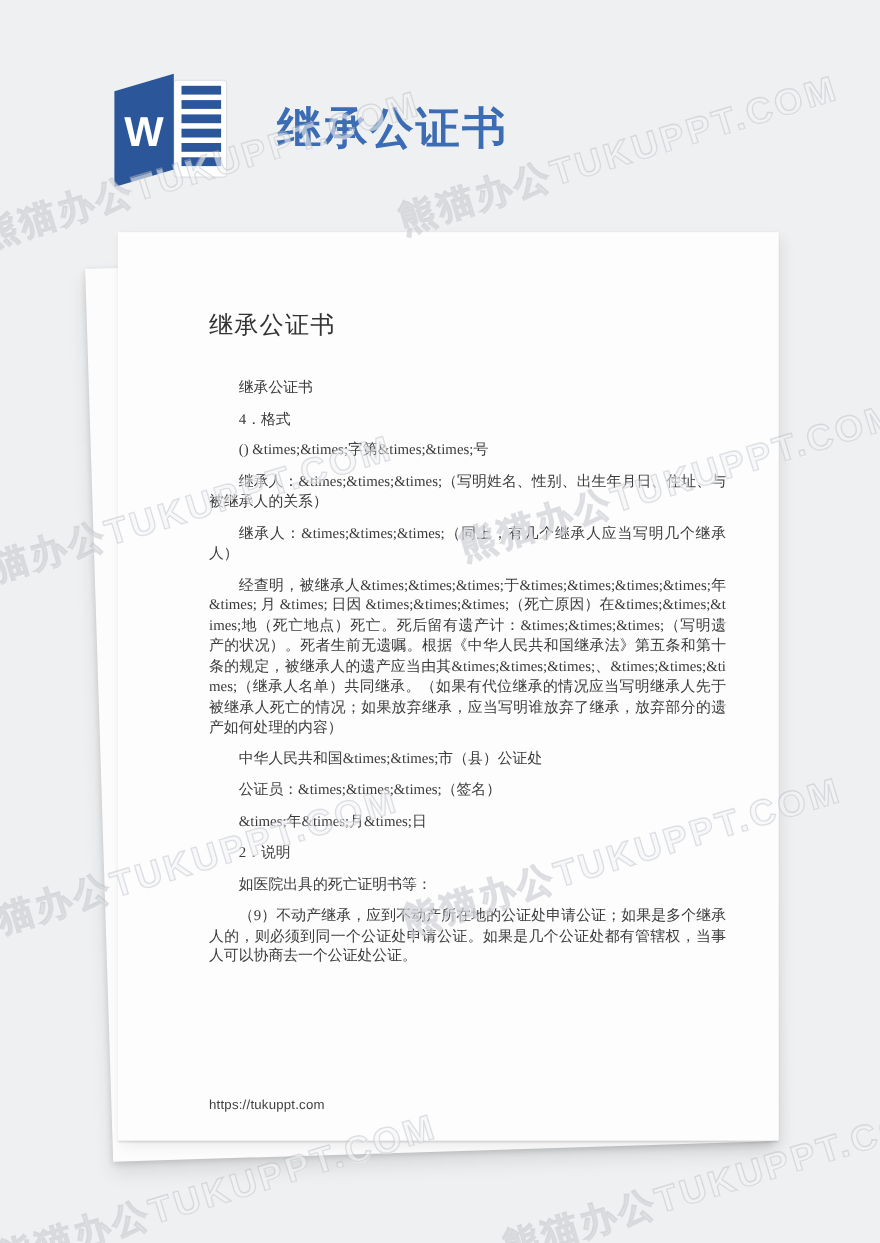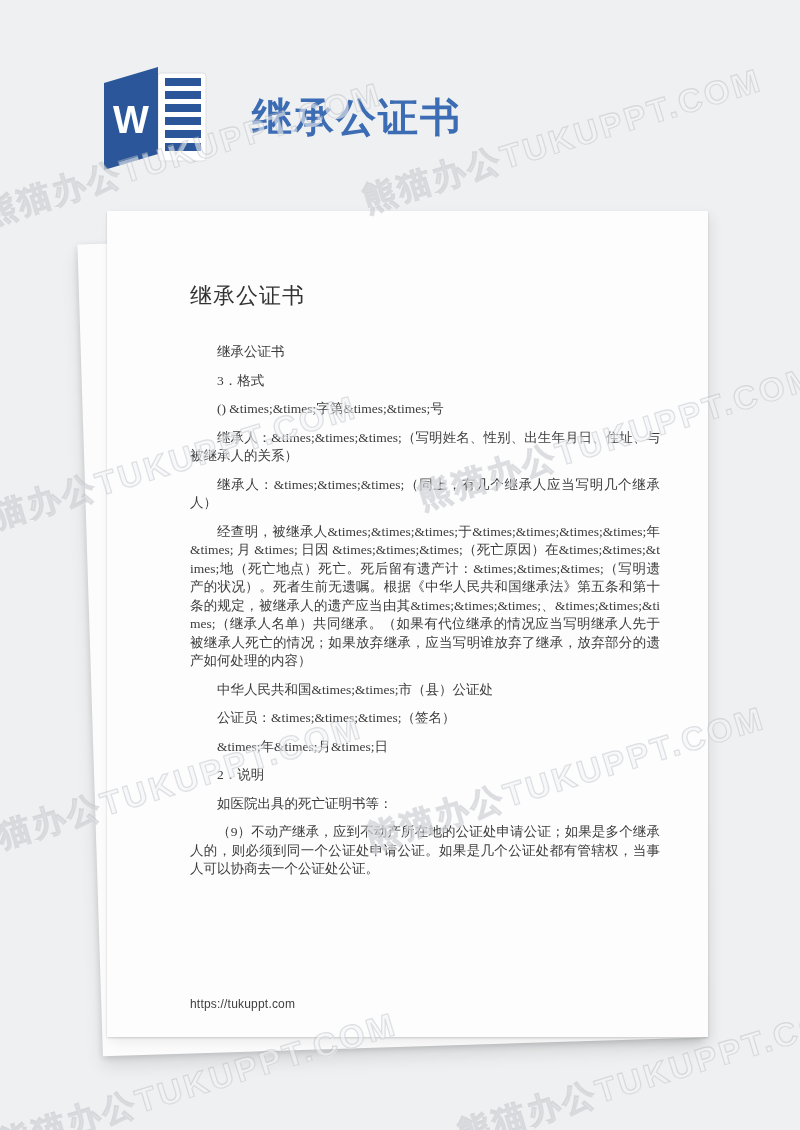--- a/index.html
+++ b/index.html
@@ -94,21 +94,21 @@
     </svg>
     <div class="header-title">继承公证书</div>
   </div>
 
   <div class="paper-back"></div>
 
   <div class="paper">
     <h1 class="doc-title">继承公证书</h1>
     <div class="doc-body">
       <p>继承公证书</p>
-      <p>3．格式</p>
+      <p>4．格式</p>
       <p>() &amp;times;&amp;times;字第&amp;times;&amp;times;号</p>
       <p>继承人：&amp;times;&amp;times;&amp;times;（写明姓名、性别、出生年月日、住址、与被继承人的关系）</p>
       <p>继承人：&amp;times;&amp;times;&amp;times;（同上，有几个继承人应当写明几个继承人）</p>
       <p>经查明，被继承人&amp;times;&amp;times;&amp;times;于&amp;times;&amp;times;&amp;times;&amp;times;年 &amp;times; 月 &amp;times; 日因 &amp;times;&amp;times;&amp;times;（死亡原因）在&amp;times;&amp;times;&amp;times;地（死亡地点）死亡。死后留有遗产计：&amp;times;&amp;times;&amp;times;（写明遗产的状况）。死者生前无遗嘱。根据《中华人民共和国继承法》第五条和第十条的规定，被继承人的遗产应当由其&amp;times;&amp;times;&amp;times;、&amp;times;&amp;times;&amp;times;（继承人名单）共同继承。（如果有代位继承的情况应当写明继承人先于被继承人死亡的情况；如果放弃继承，应当写明谁放弃了继承，放弃部分的遗产如何处理的内容）</p>
       <p>中华人民共和国&amp;times;&amp;times;市（县）公证处</p>
       <p>公证员：&amp;times;&amp;times;&amp;times;（签名）</p>
       <p>&amp;times;年&amp;times;月&amp;times;日</p>
       <p>2．说明</p>
       <p>如医院出具的死亡证明书等：</p>
       <p>（9）不动产继承，应到不动产所在地的公证处申请公证；如果是多个继承人的，则必须到同一个公证处申请公证。如果是几个公证处都有管辖权，当事人可以协商去一个公证处公证。</p>

